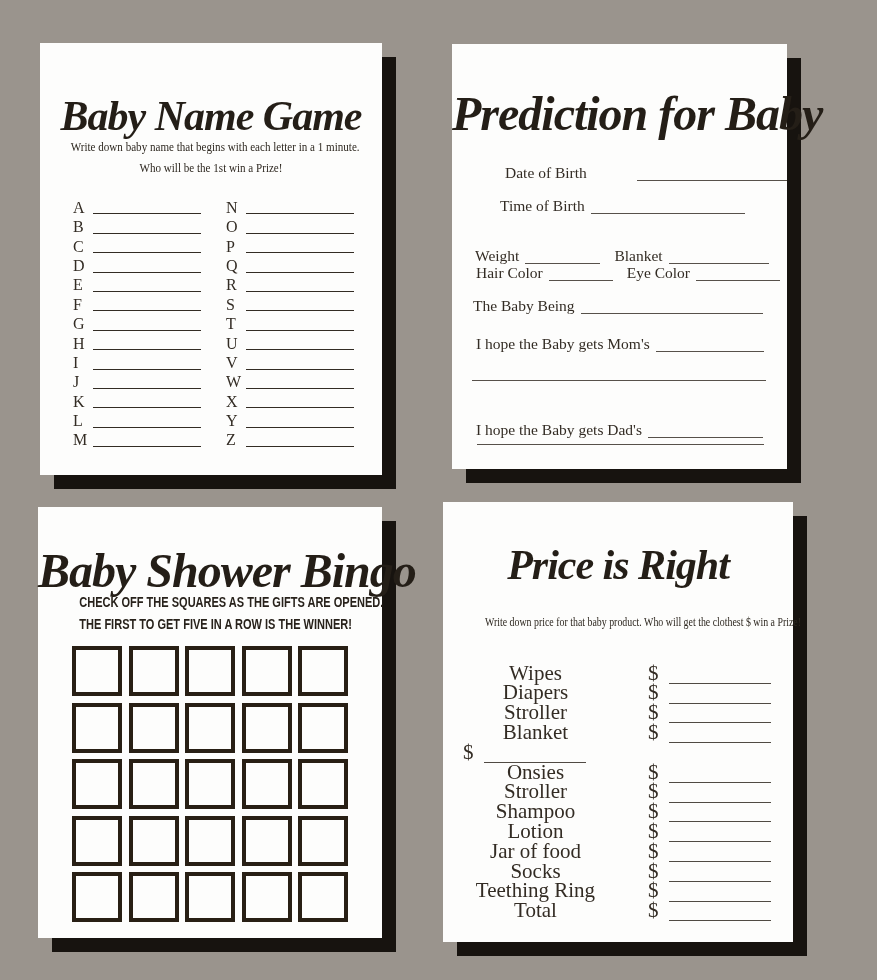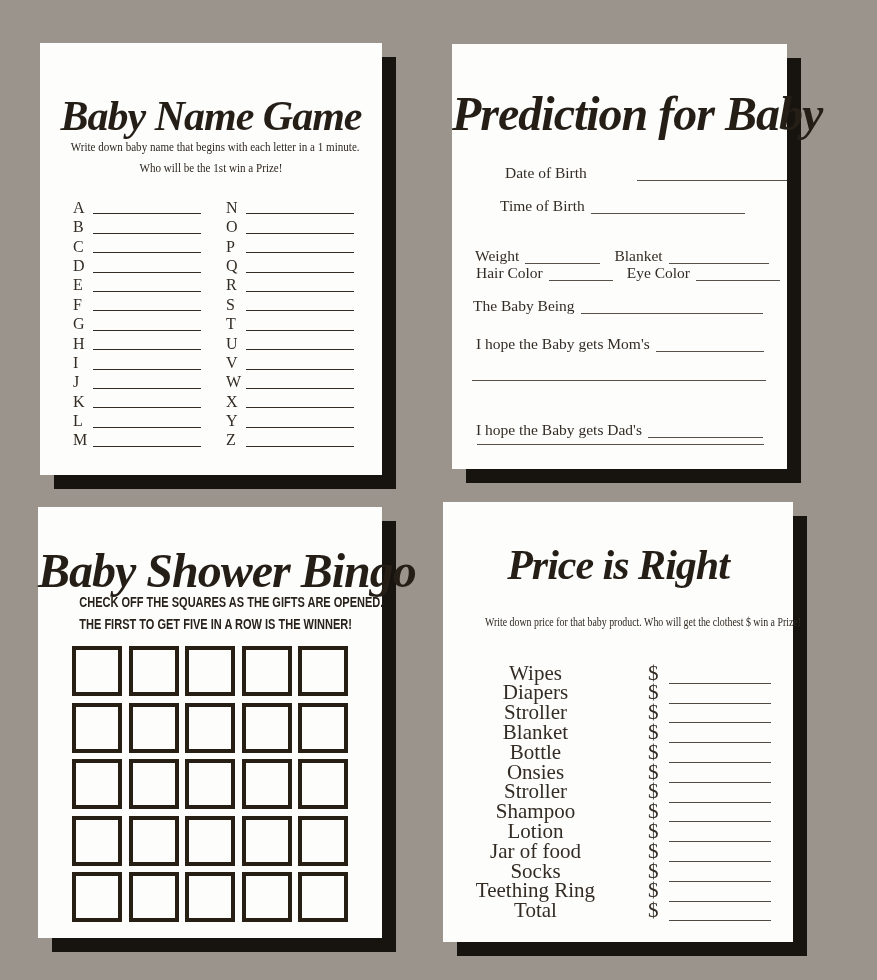--- a/index.html
+++ b/index.html
@@ -297,21 +297,20 @@
           <span class="price-label">Stroller</span>
           <span class="price-dollar">$</span>
           <span class="price-line"></span>
         </div>
         <div class="price-row">
           <span class="price-label">Blanket</span>
           <span class="price-dollar">$</span>
           <span class="price-line"></span>
         </div>
         <div class="price-row">
-          <span class="price-label">Bottle</span>
           <span class="price-dollar">$</span>
           <span class="price-line"></span>
         </div>
         <div class="price-row">
           <span class="price-label">Onsies</span>
           <span class="price-dollar">$</span>
           <span class="price-line"></span>
         </div>
         <div class="price-row">
           <span class="price-label">Stroller</span>

